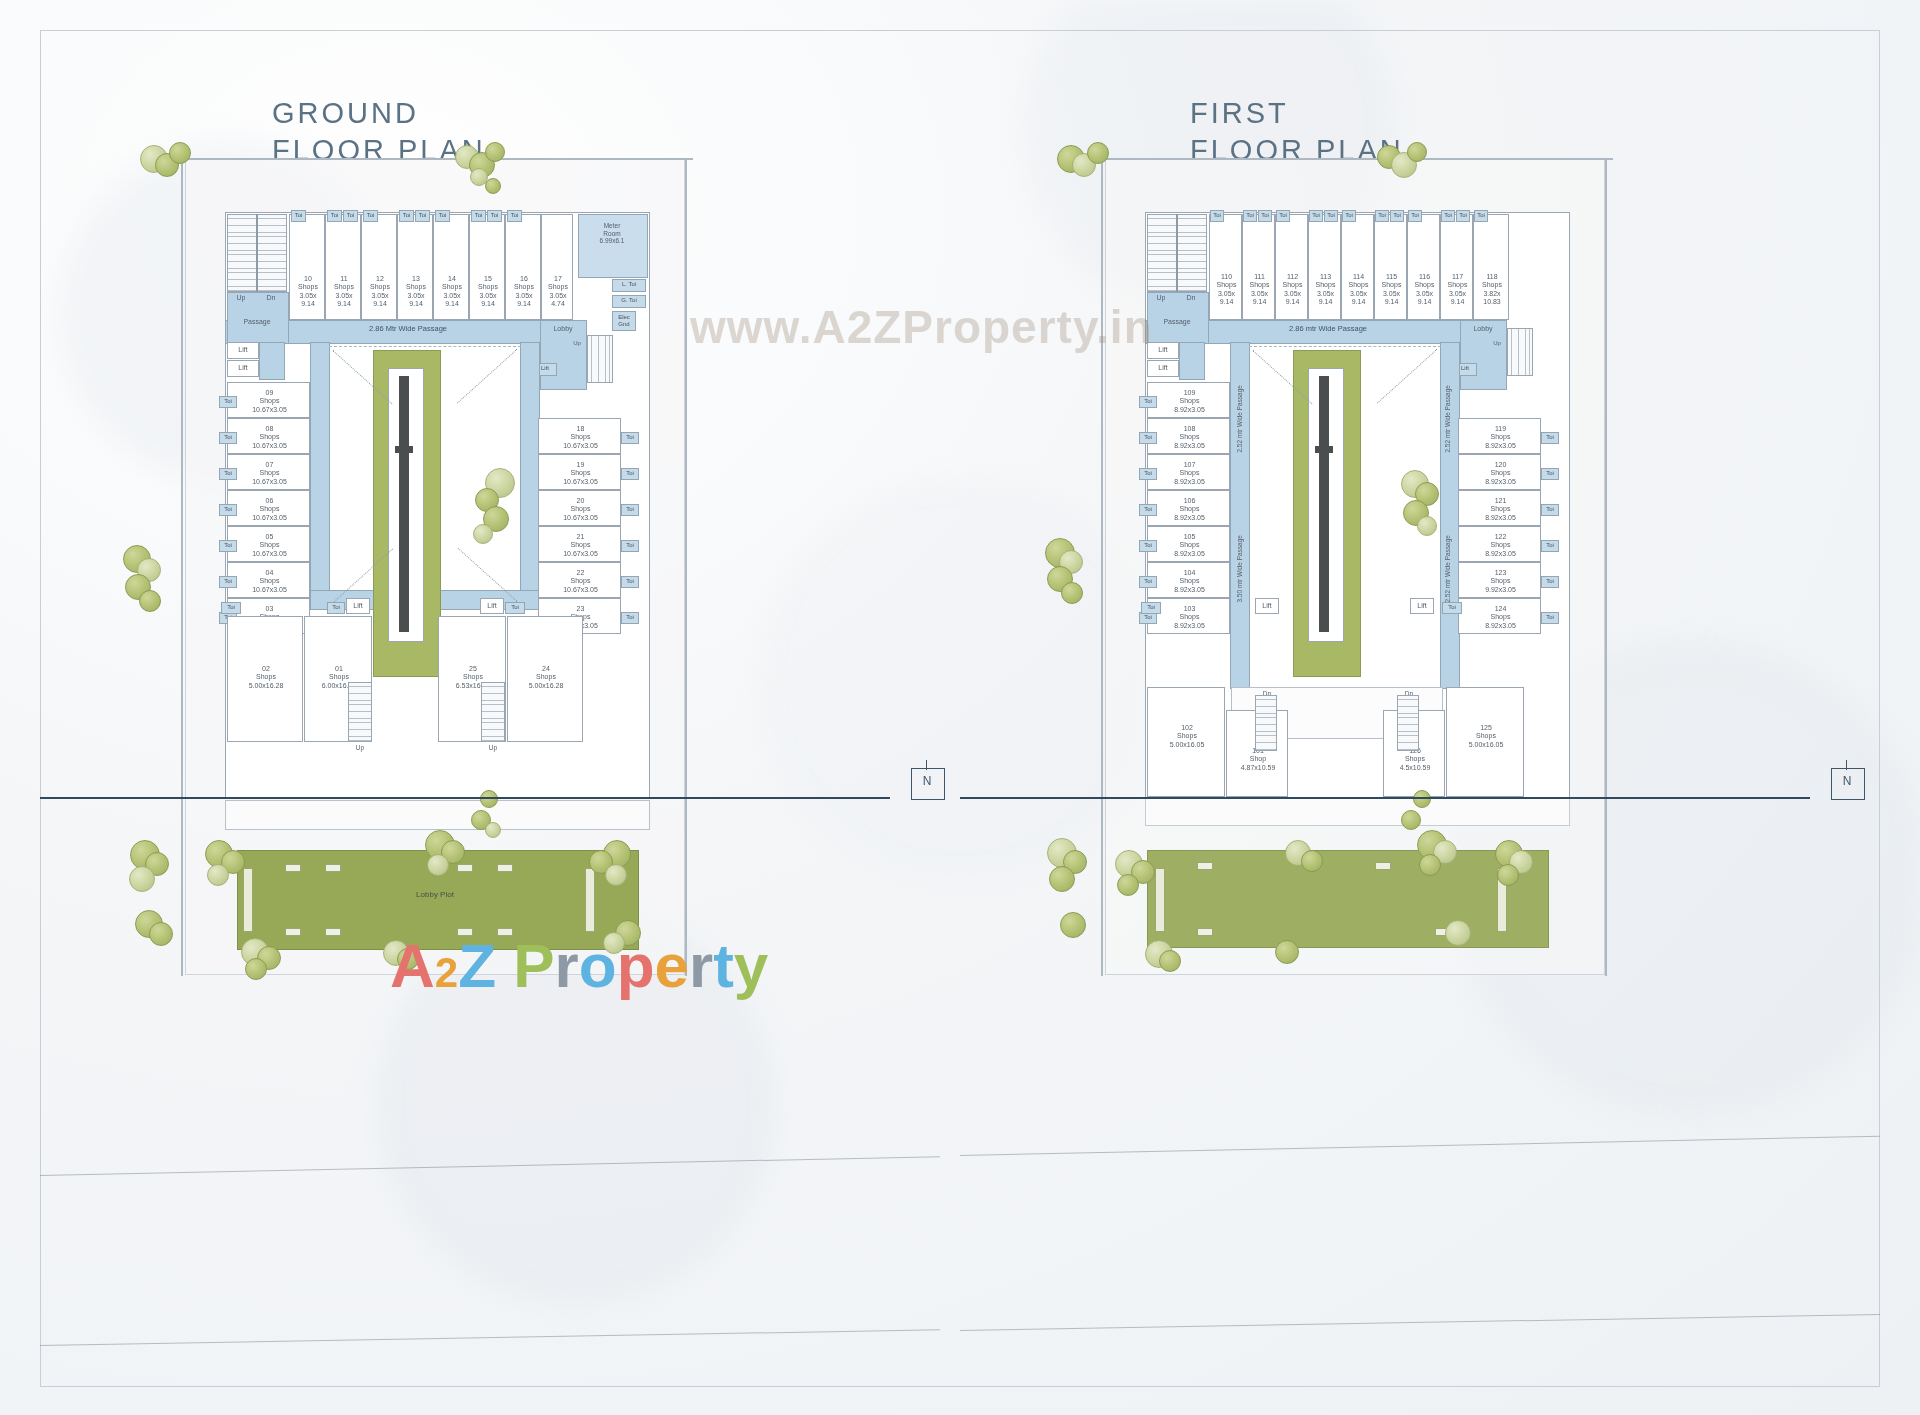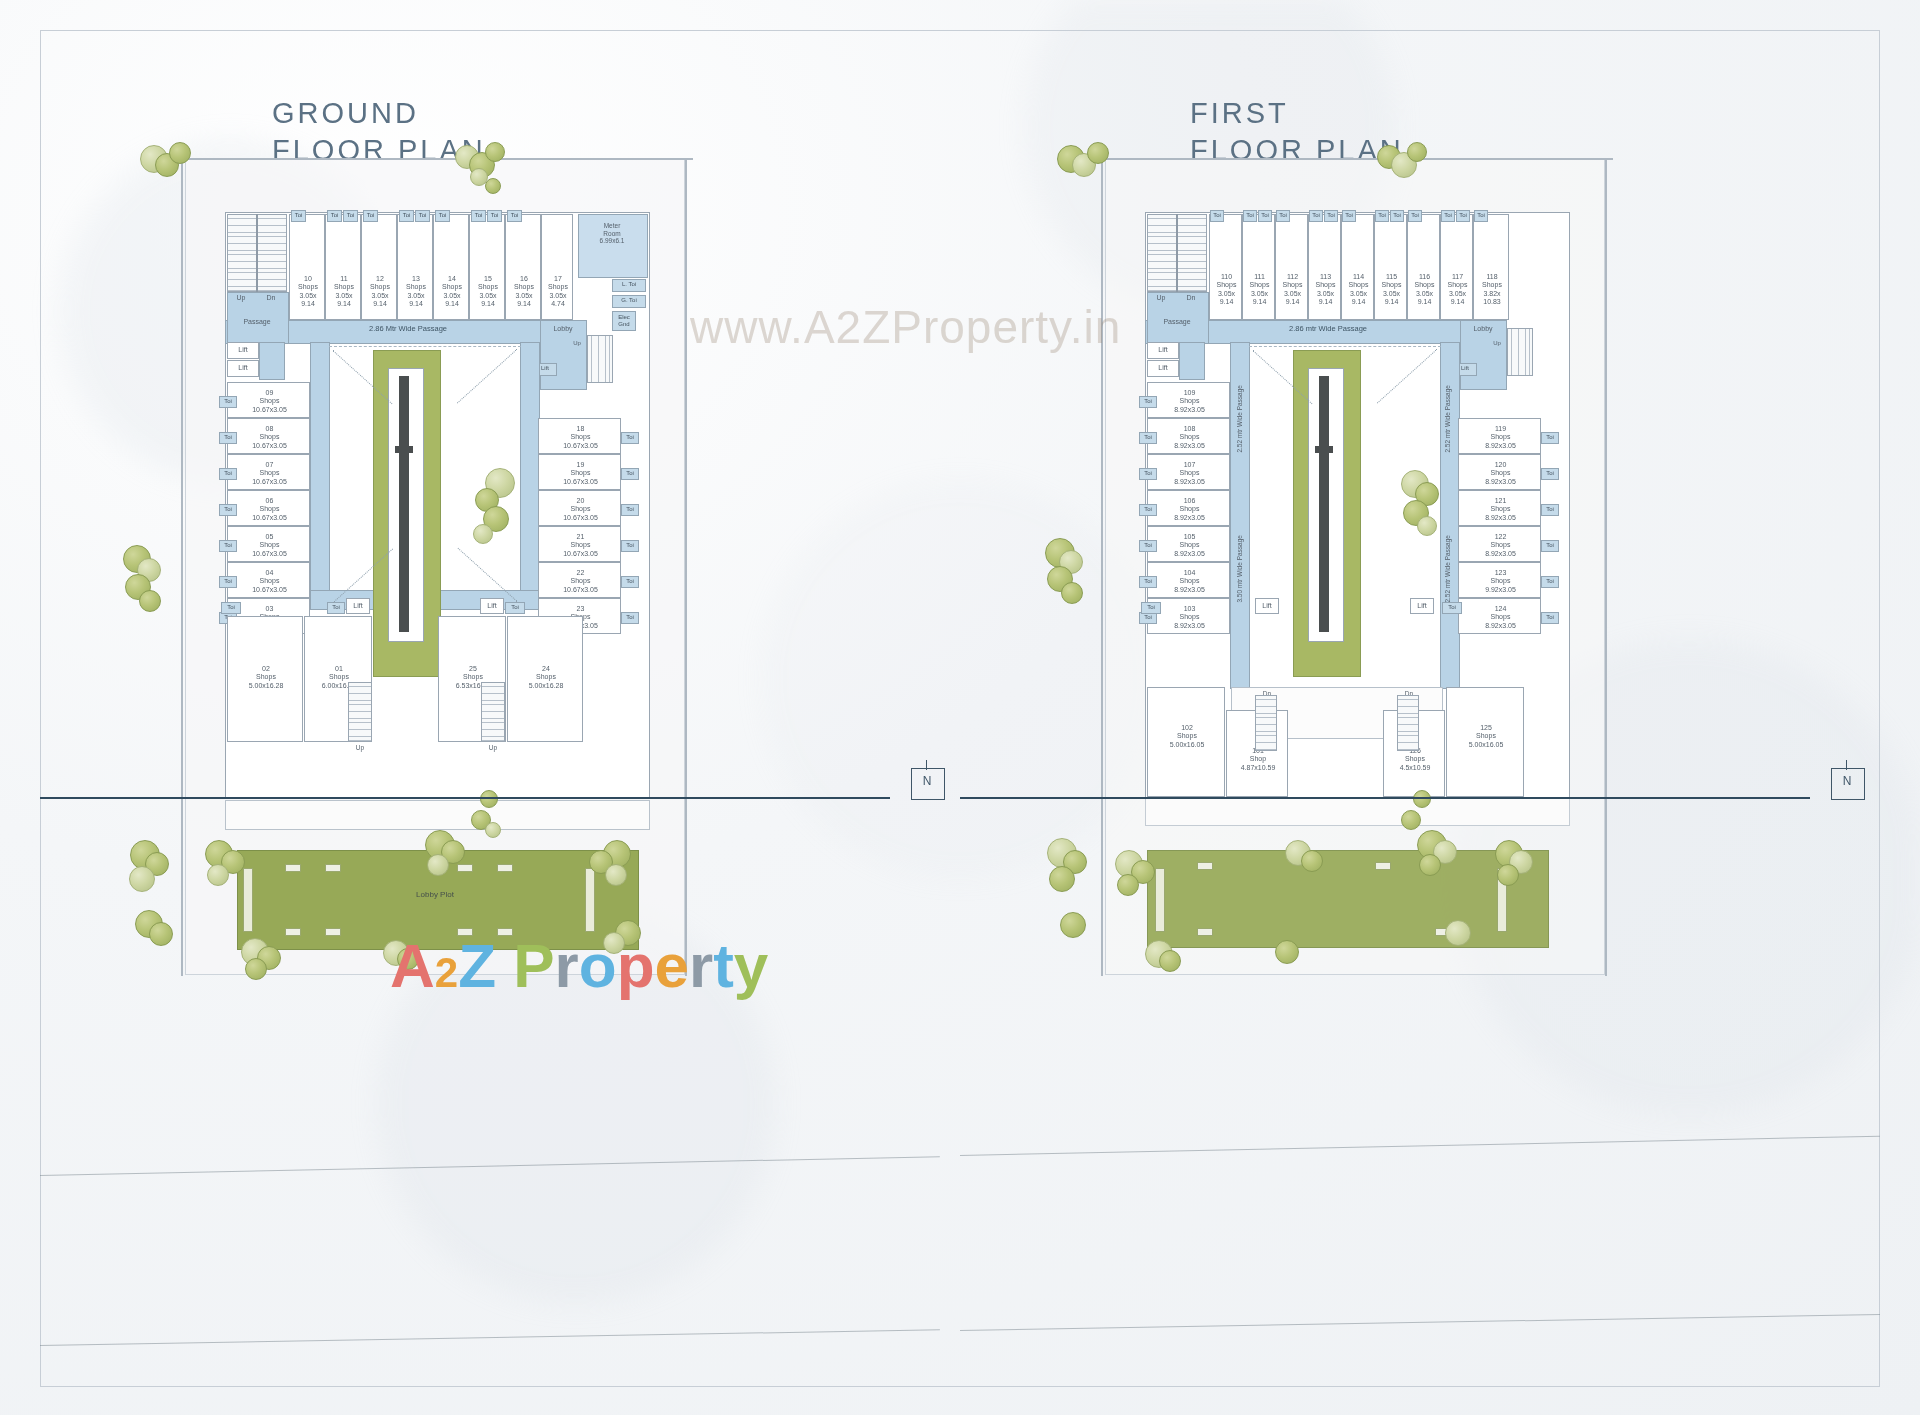--- a/index.html
+++ b/index.html
@@ -57,21 +57,21 @@
   .tree.pale{background:radial-gradient(circle at 35% 32%, #e3e8c6 0%, #cdd6a2 48%, #b2bf84 100%);border-color:#a5b278;}
 
   
   .north{position:absolute;width:44px;height:40px;}
   .north .bx{position:absolute;left:6px;top:8px;width:32px;height:30px;border:1.3px solid #3f5668;}
   .north .tick{position:absolute;left:21px;top:0px;width:1.3px;height:10px;background:#3f5668;}
   .north .n{position:absolute;left:0;top:14px;width:44px;text-align:center;font-size:12px;color:#3f5668;}
   .hline{position:absolute;height:1.6px;background:#2f4a5e;}
 
   
-  .wm1{position:absolute;left:690px;top:300px;font-size:46px;letter-spacing:1px;color:rgba(150,130,110,.30);font-weight:400;white-space:nowrap;}
+  .wm1{position:absolute;left:690px;top:300px;font-size:46px;letter-spacing:1px;color:rgba(150,130,110,.30);font-weight:700;white-space:nowrap;}
   .wm2{position:absolute;left:390px;top:930px;font-size:62px;font-weight:700;white-space:nowrap;letter-spacing:0px;}
   .wm2 .a{color:#e4736e;}.wm2 .two{color:#e9a13b;font-size:42px;}
   .wm2 .z{color:#5fb3e0;}.wm2 .p{color:#9fbf5a;}.wm2 .r{color:#8d9aa6;}
   .wm2 .o{color:#5fb3e0;}.wm2 .e{color:#e4736e;}.wm2 .t{color:#e9a13b;}
   .wm2 .y{color:#9fbf5a;}
   .roadline{position:absolute;background:#6b7781;opacity:.45;height:1.2px;}
 </style>
 </head>
 <body>
 

